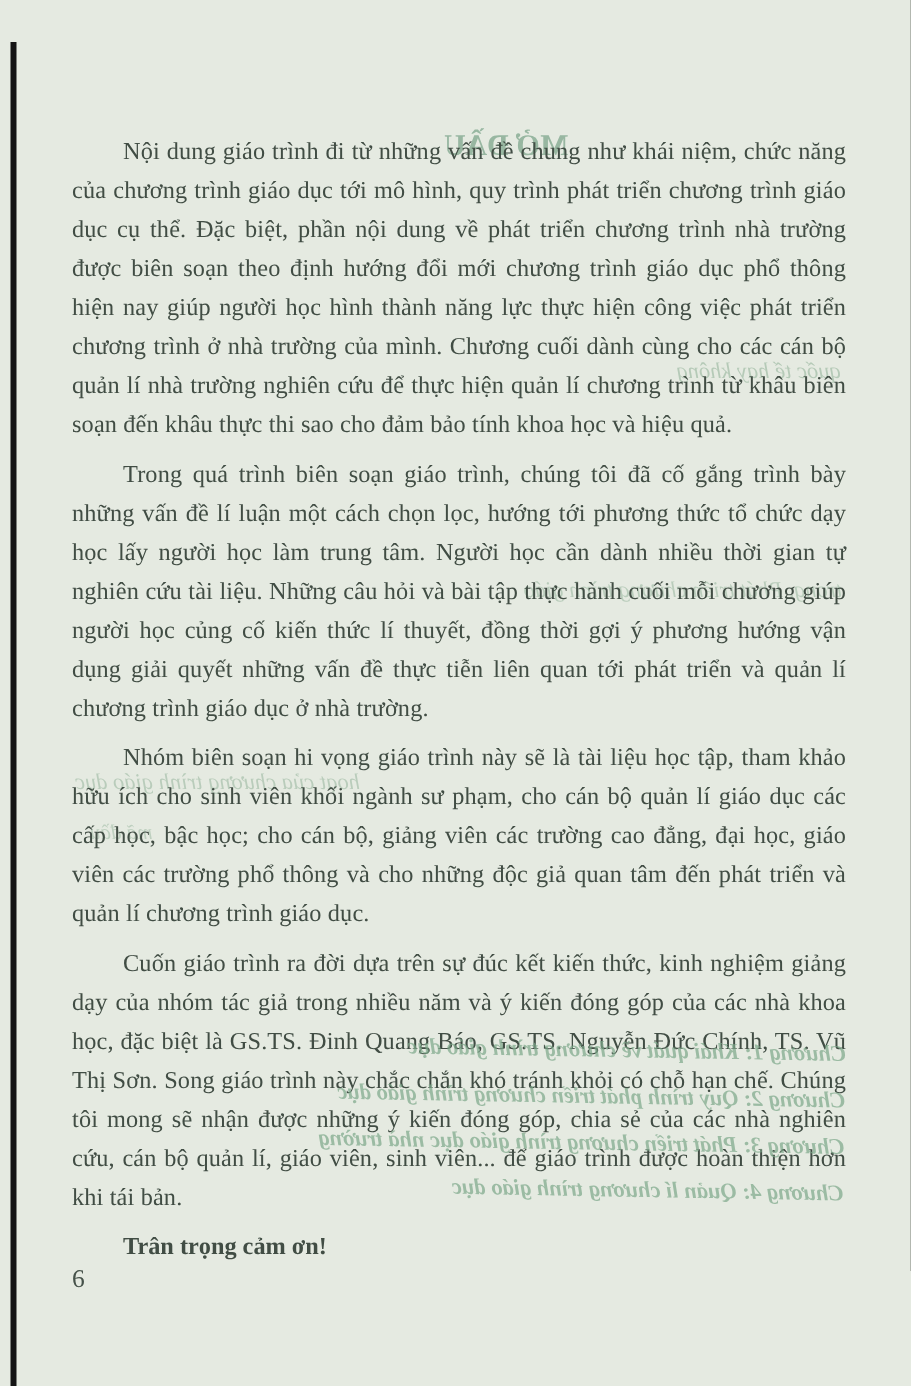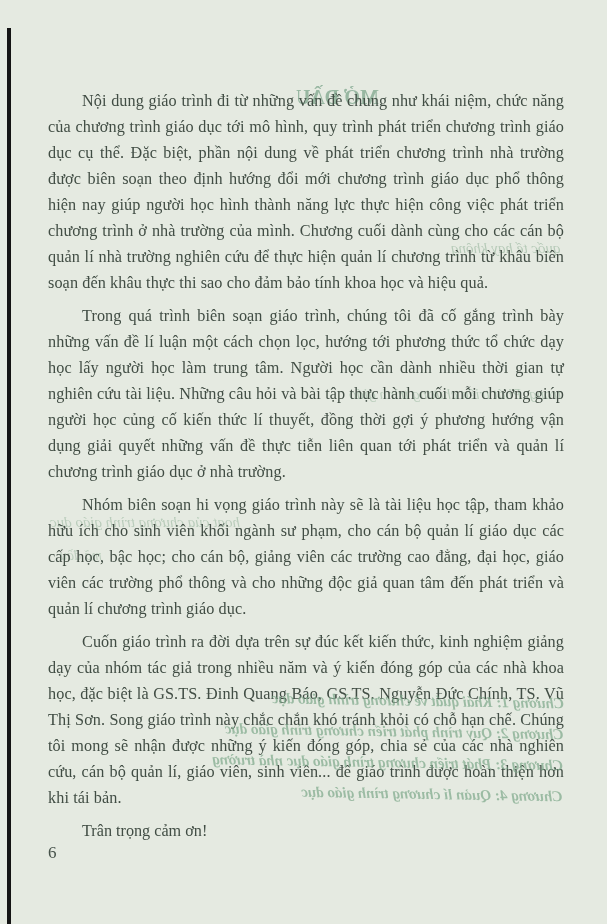--- a/index.html
+++ b/index.html
@@ -40,20 +40,21 @@
     line-height: 26px;
     text-align: justify;
     text-indent: 34px;
     letter-spacing: 0.1px;
   }
   .closing {
     margin: 2px 0 0 0;
     font-size: 16.2px;
     line-height: 26px;
     text-indent: 34px;
+    font-weight: bold;
   }
   .signature {
     margin: 10px 28px 0 0;
     font-size: 16.5px;
     line-height: 26px;
     text-align: right;
     font-weight: bold;
     font-style: italic;
   }
   .page-number {

